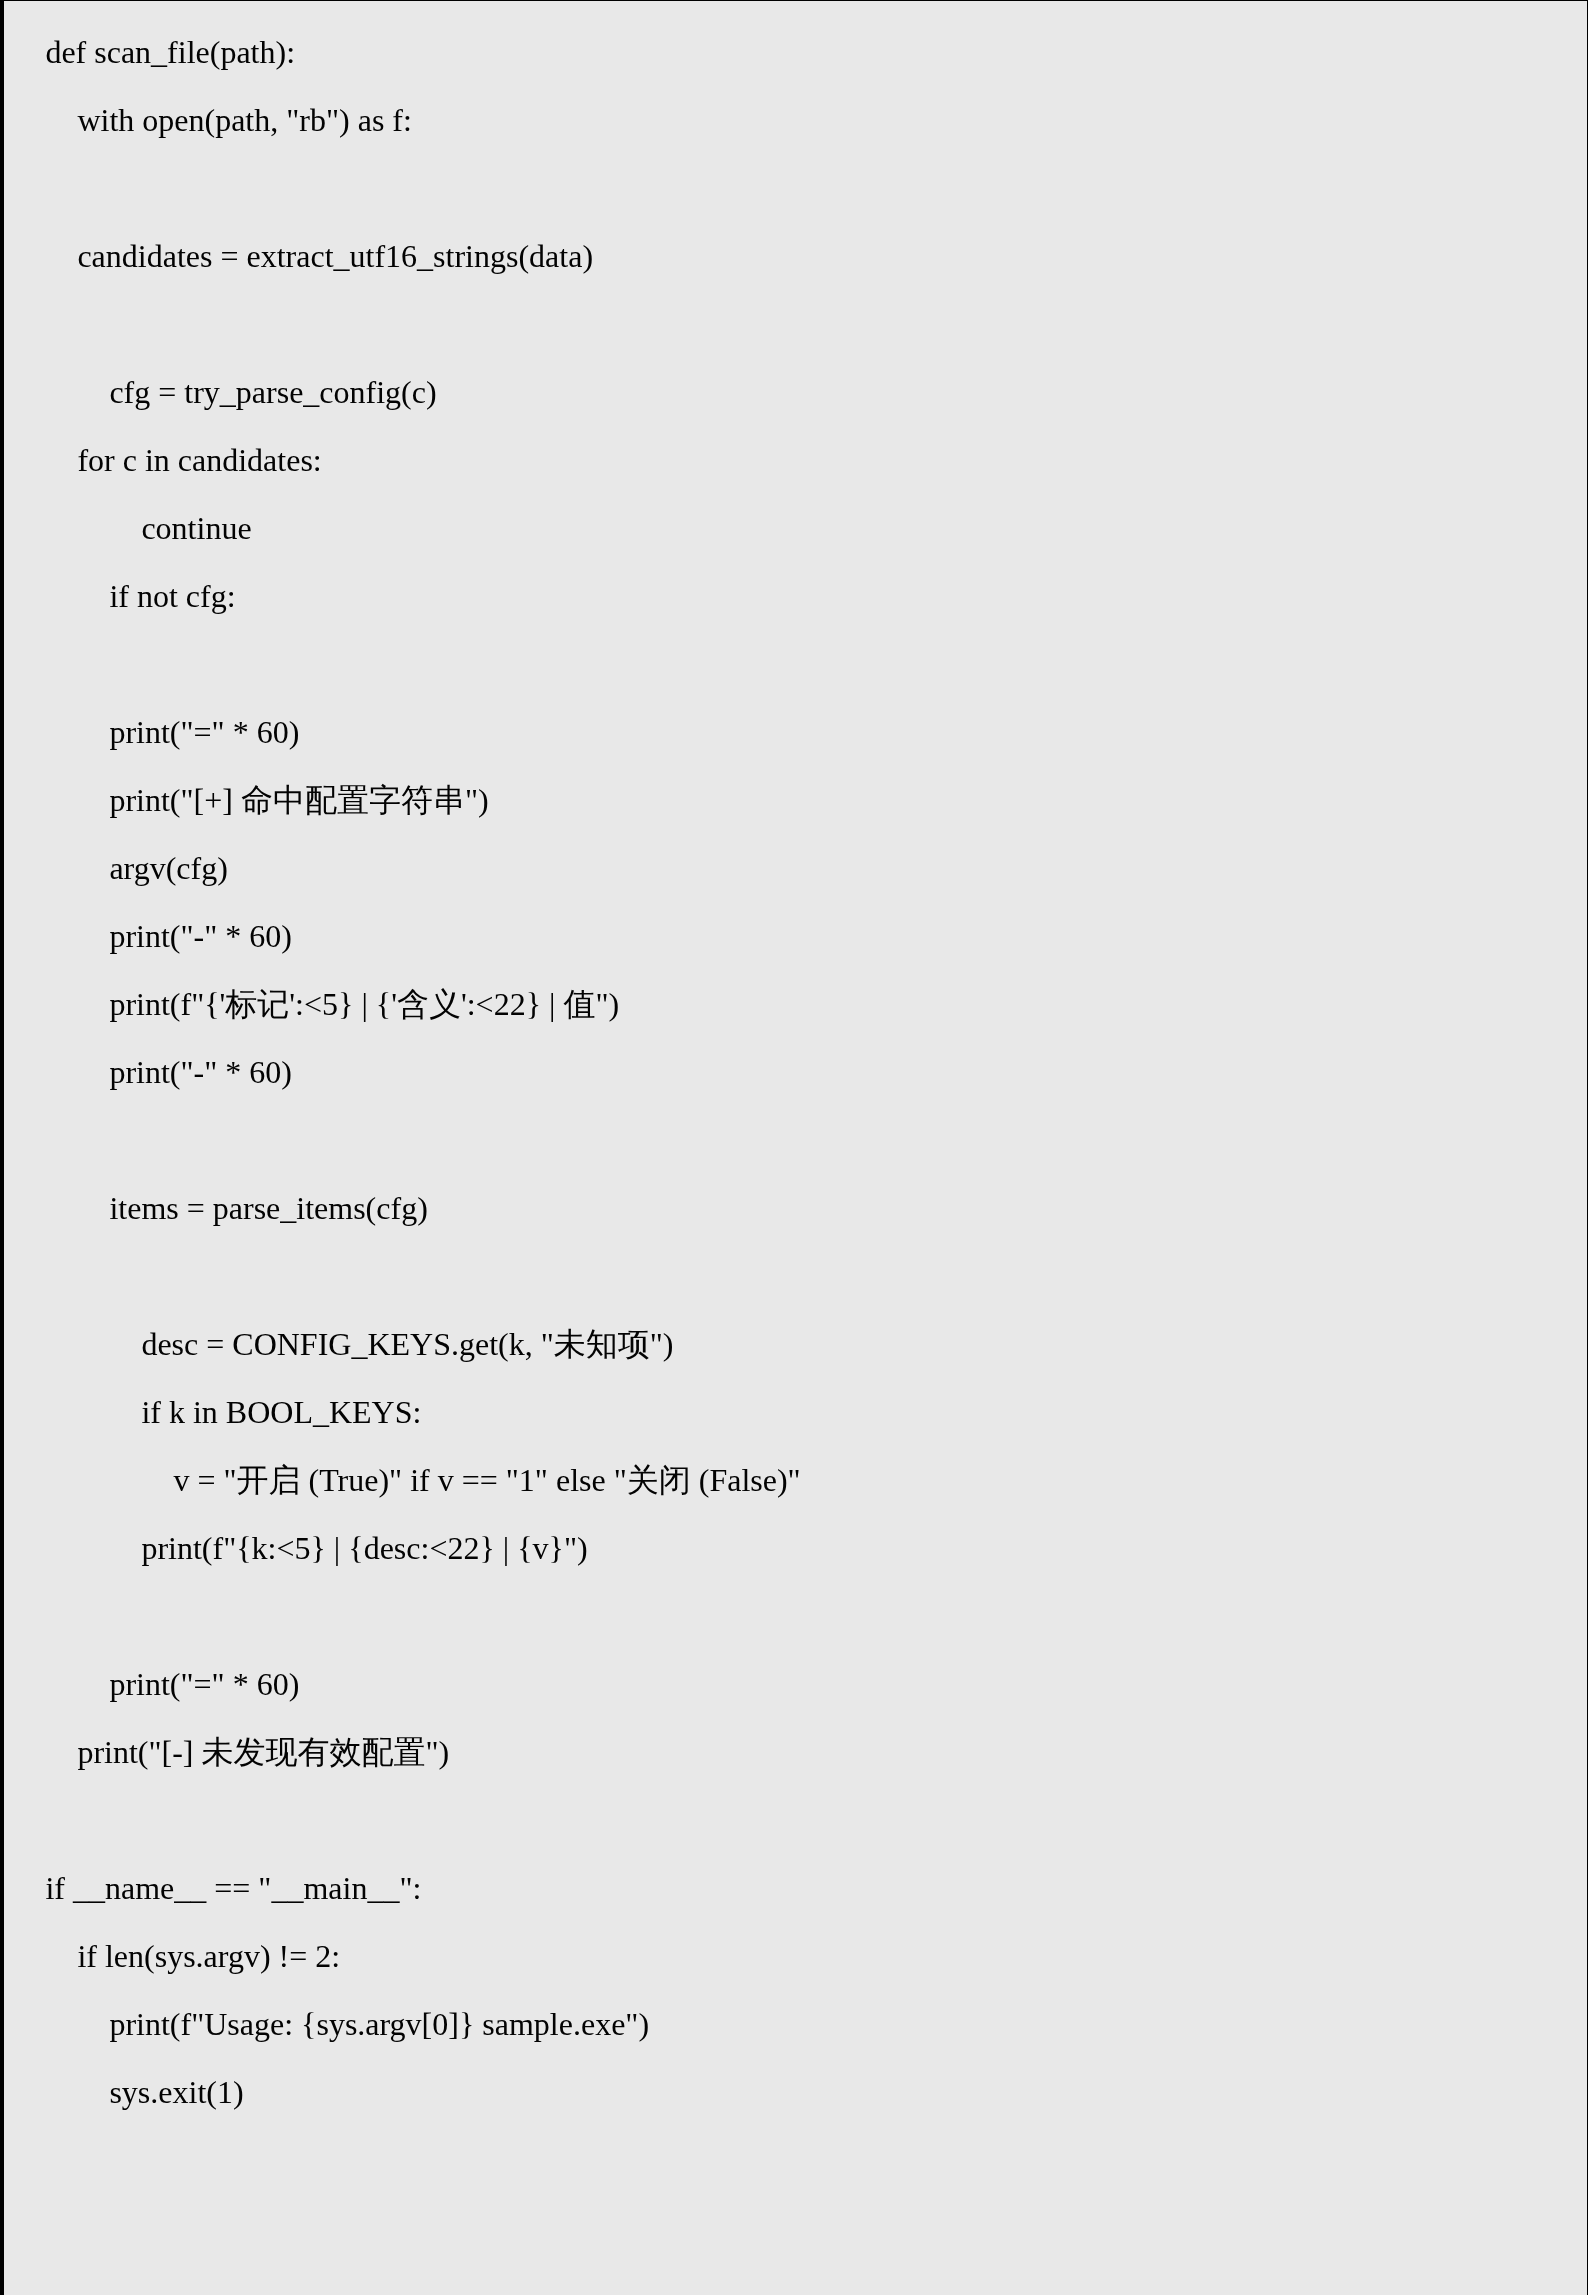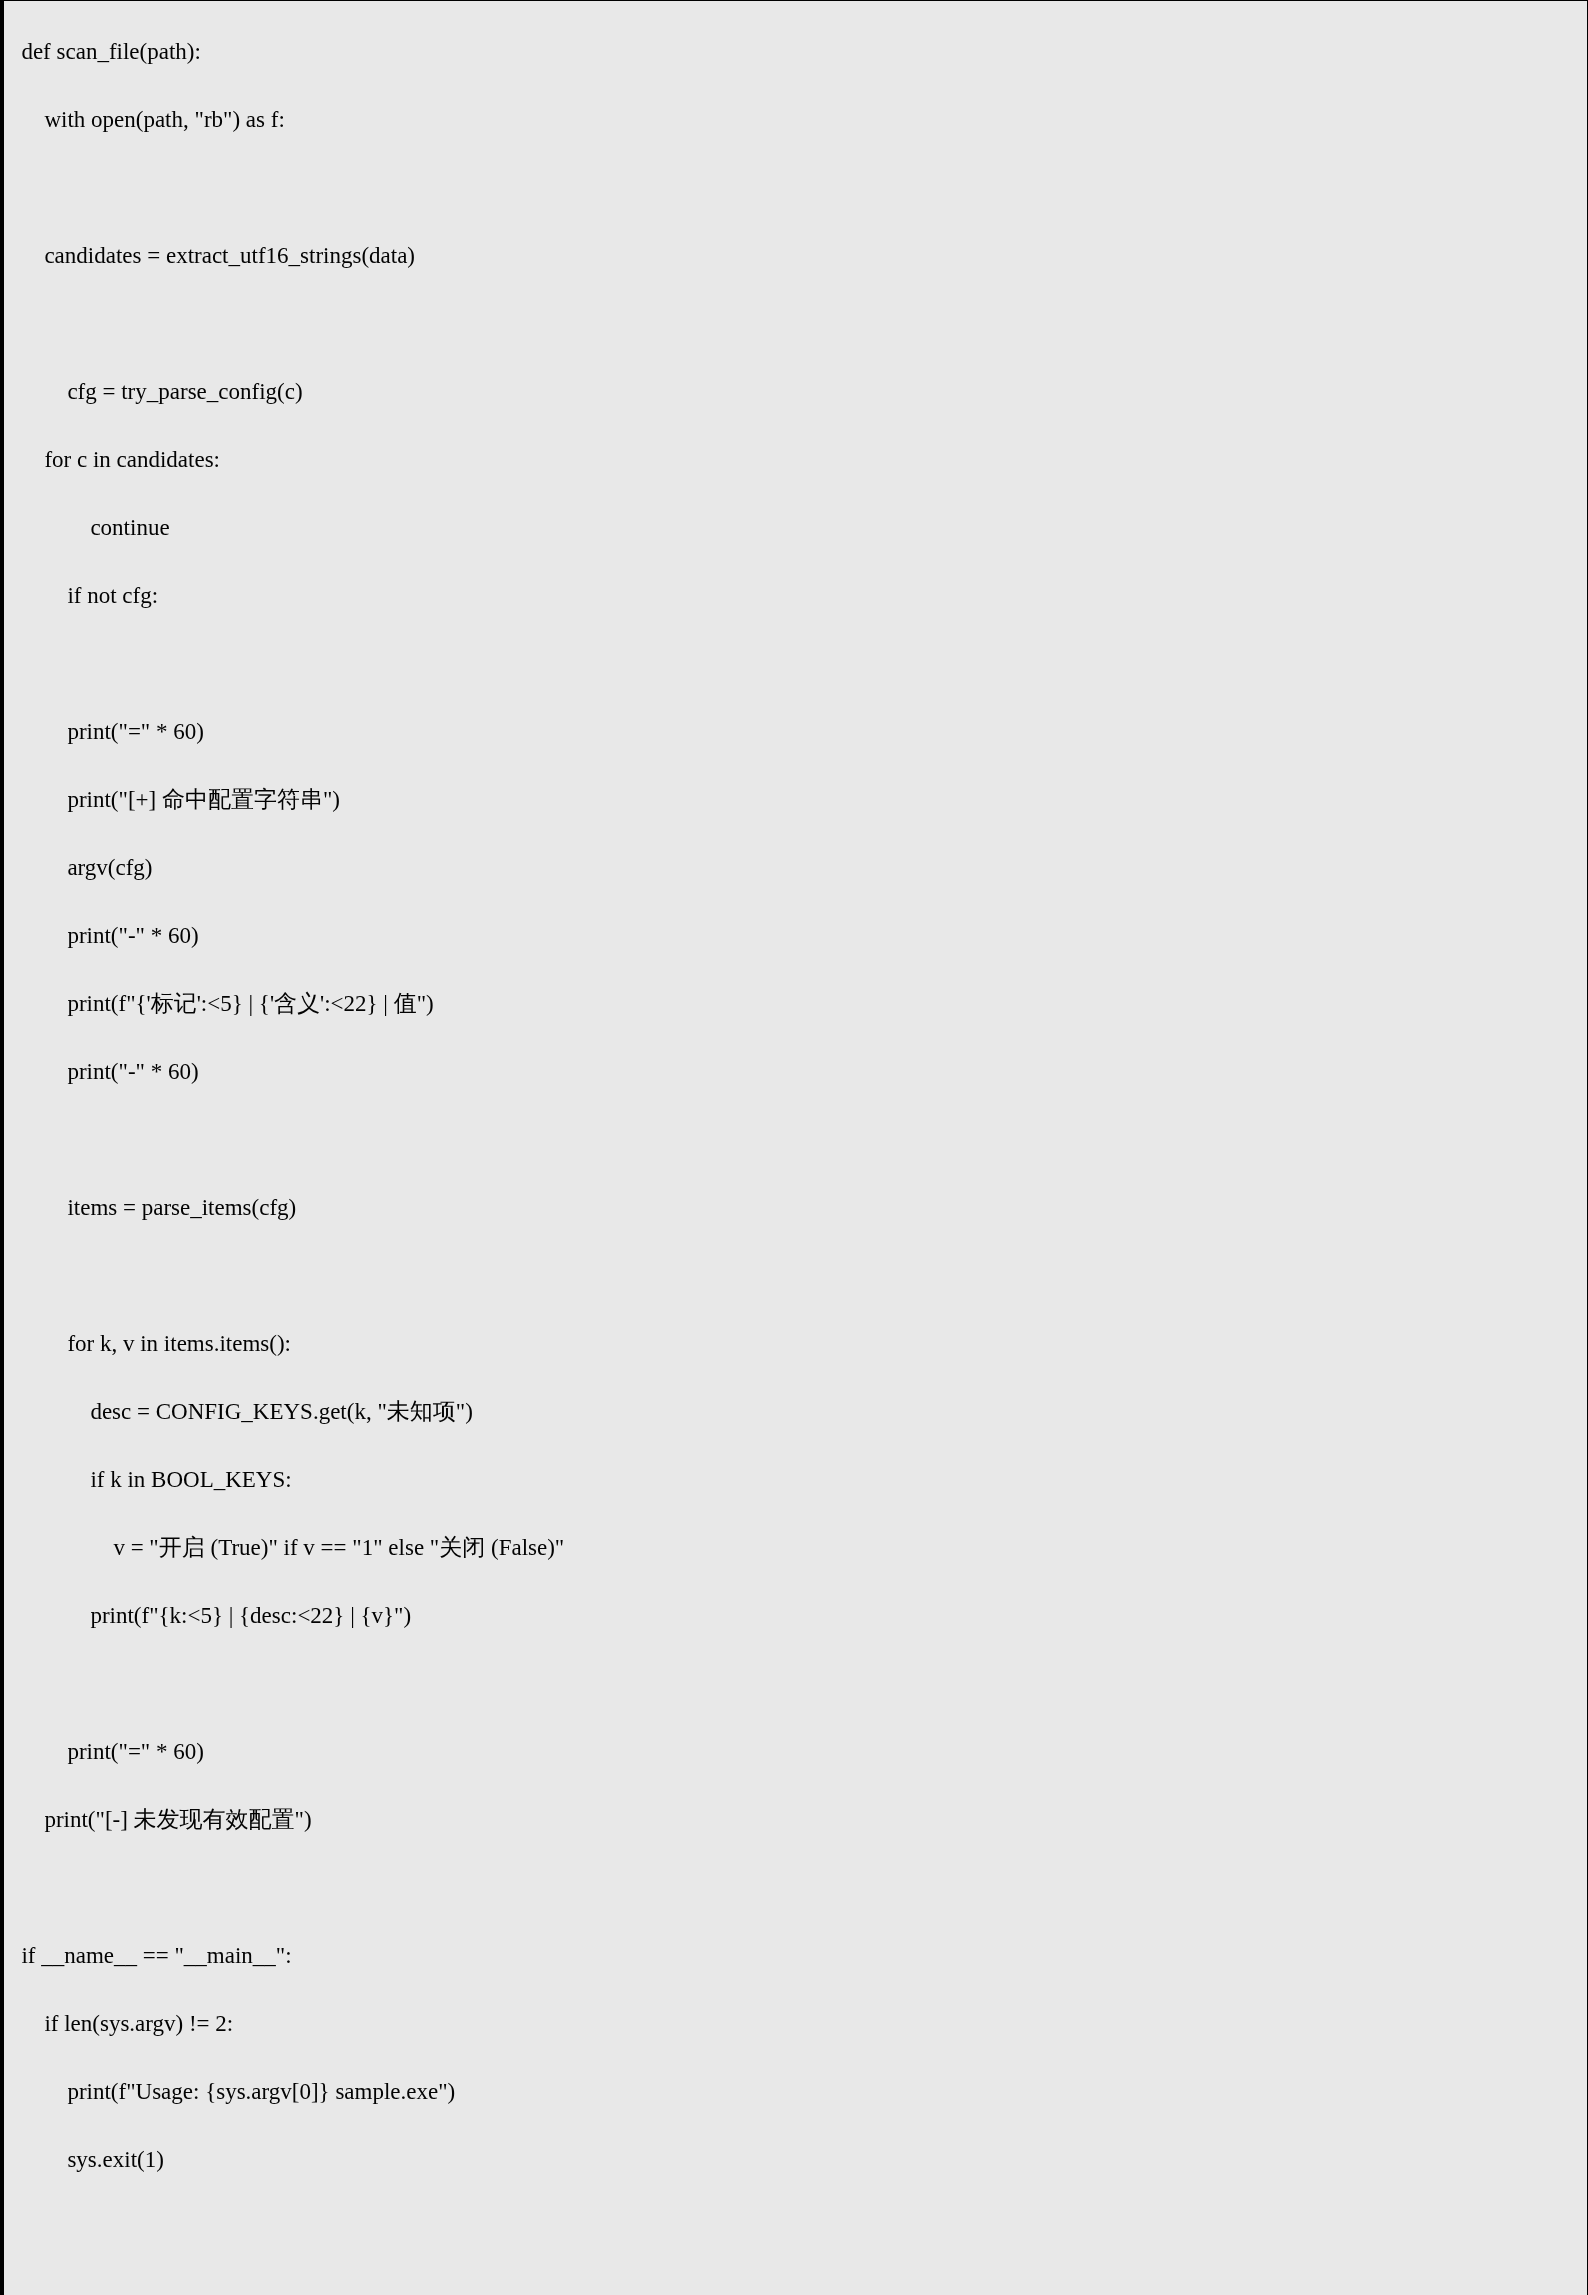--- a/index.html
+++ b/index.html
@@ -18,27 +18,28 @@
     border-right: 2.3px solid #000000;
     border-bottom: 1.8px solid #000000;
     padding: 16.5px 13.8px 0 17.4px;
     overflow: hidden;
   }
   .code-listing {
     width: 100%;
   }
   .code-line {
     font-family: "Liberation Serif", "DejaVu Serif", serif;
-    font-size: 23px;
+    font-size: 32px;
     line-height: 68px;
     min-height: 68px;
     white-space: pre;
     color: #030303;
     font-weight: 400;
     letter-spacing: 0px;
+    margin-left: 24px;
   }
 </style>
 </head>
 <body>
 
 <div class="page">
   <div class="code-listing">
       <div class="code-line">def scan_file(path):</div>
       <div class="code-line">    with open(path, "rb") as f:</div>
       <div class="code-line"></div>
@@ -51,21 +52,20 @@
       <div class="code-line"></div>
       <div class="code-line">        print("=" * 60)</div>
       <div class="code-line">        print("[+] 命中配置字符串")</div>
       <div class="code-line">        argv(cfg)</div>
       <div class="code-line">        print("-" * 60)</div>
       <div class="code-line">        print(f"{'标记':&lt;5} | {'含义':&lt;22} | 值")</div>
       <div class="code-line">        print("-" * 60)</div>
       <div class="code-line"></div>
       <div class="code-line">        items = parse_items(cfg)</div>
       <div class="code-line"></div>
-      <div class="code-line">        for k, v in items.items():</div>
       <div class="code-line">            desc = CONFIG_KEYS.get(k, "未知项")</div>
       <div class="code-line">            if k in BOOL_KEYS:</div>
       <div class="code-line">                v = "开启 (True)" if v == "1" else "关闭 (False)"</div>
       <div class="code-line">            print(f"{k:&lt;5} | {desc:&lt;22} | {v}")</div>
       <div class="code-line"></div>
       <div class="code-line">        print("=" * 60)</div>
       <div class="code-line">    print("[-] 未发现有效配置")</div>
       <div class="code-line"></div>
       <div class="code-line">if __name__ == "__main__":</div>
       <div class="code-line">    if len(sys.argv) != 2:</div>

